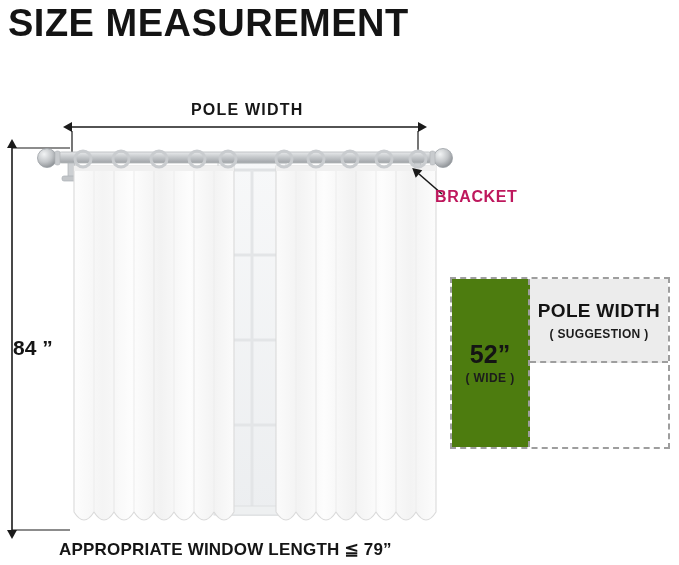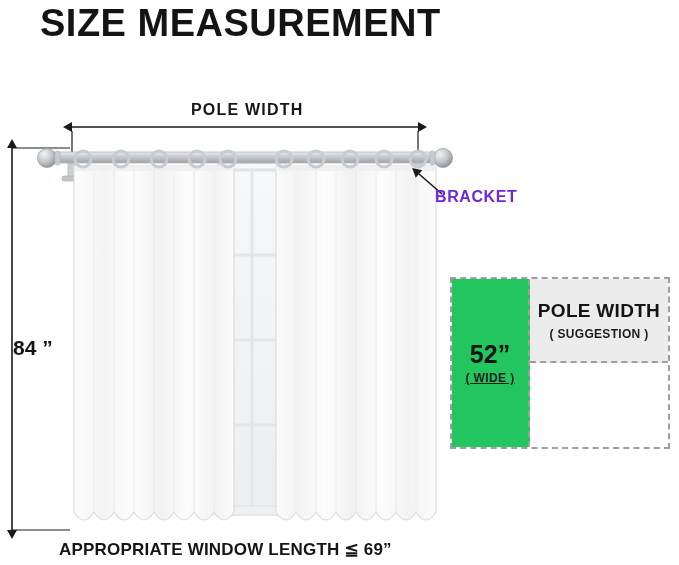--- a/index.html
+++ b/index.html
@@ -12,21 +12,21 @@
     height: 565px;
     position: relative;
     font-family: "Liberation Sans", sans-serif;
     color: #1a1a1a;
     overflow: hidden;
   }
 
   
   .title {
     position: absolute;
-    left: 40px;
+    left: 8px;
     top: 2px;
     font-size: 38px;
     font-weight: bold;
     letter-spacing: 0.5px;
     color: #141414;
     white-space: nowrap;
   }
 
   
   .pole-width-label {
@@ -52,21 +52,21 @@
   }
 
   
   .bracket-label {
     position: absolute;
     left: 435px;
     top: 188px;
     font-size: 16px;
     font-weight: bold;
     letter-spacing: 0.6px;
-    color: #6d28d9;
+    color: #be185d;
     white-space: nowrap;
   }
 
   
   .bottom-caption {
     position: absolute;
     left: 59px;
     top: 539px;
     font-size: 17px;
     font-weight: bold;
@@ -81,41 +81,40 @@
     left: 450px;
     top: 277px;
     width: 220px;
     height: 172px;
     border: 2px dashed #9e9e9e;
     box-sizing: border-box;
     display: flex;
   }
   .spec-left {
     width: 78px;
-    background: #22c55e;
+    background: #4d7c0f;
     border-right: 2px dashed #9e9e9e;
     box-sizing: border-box;
     display: flex;
     flex-direction: column;
     align-items: center;
     justify-content: center;
   }
   .spec-left .big {
     font-size: 25px;
     font-weight: bold;
     color: #141414;
     line-height: 1.05;
   }
   .spec-left .small {
     font-size: 12px;
     font-weight: bold;
     color: #1c1c1c;
     margin-top: 4px;
     letter-spacing: 0.4px;
-    text-decoration: underline;
   }
   .spec-right {
     flex: 1;
     display: flex;
     flex-direction: column;
   }
   .spec-right-top {
     height: 50%;
     background: #ececec;
     border-bottom: 2px dashed #9e9e9e;
@@ -302,21 +301,21 @@
 </svg>
 
 <div class="title">SIZE MEASUREMENT</div>
 
 <div class="pole-width-label">POLE WIDTH</div>
 
 <div class="height-label">84 ”</div>
 
 <div class="bracket-label">BRACKET</div>
 
-<div class="bottom-caption">APPROPRIATE WINDOW LENGTH ≦ 69”</div>
+<div class="bottom-caption">APPROPRIATE WINDOW LENGTH ≦ 79”</div>
 
 <div class="spec-table">
   <div class="spec-left">
     <div class="big">52”</div>
     <div class="small">( WIDE )</div>
   </div>
   <div class="spec-right">
     <div class="spec-right-top">
       <div class="head">POLE WIDTH</div>
       <div class="sub">( SUGGESTION )</div>

